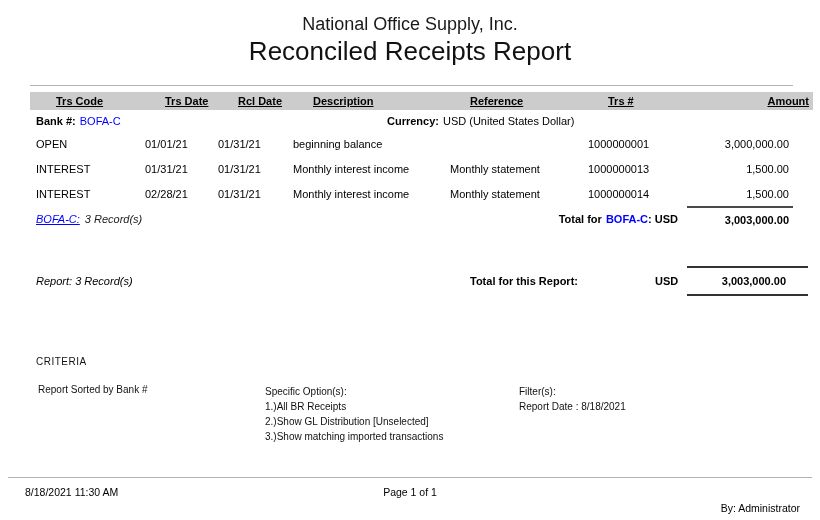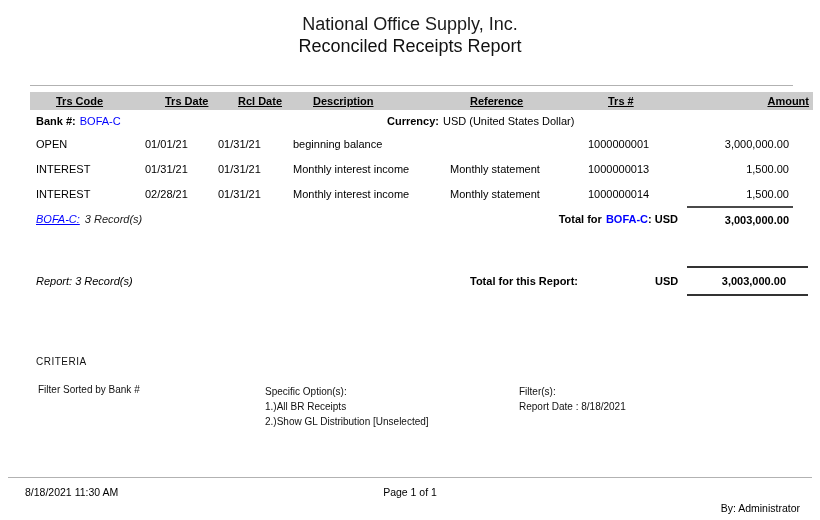--- a/index.html
+++ b/index.html
@@ -12,21 +12,21 @@
     color: #000;
     overflow: hidden;
   }
   
   .company {
     position: absolute; top: 14px; left: 0; width: 100%;
     text-align: center; font-size: 18px; color: #1a1a1a;
   }
   .title {
     position: absolute; top: 36px; left: 0; width: 100%;
-    text-align: center; font-size: 18px; color: #111;
+    text-align: center; font-size: 26px; color: #111;
   }
   
   .rule-top {
     position: absolute; left: 30px; top: 85px; width: 763px;
     border-top: 1px solid #b2b2b2;
   }
   .cols {
     display: grid;
     grid-template-columns: 115px 73px 75px 157px 115px 128px 100px;
     align-items: center;
@@ -167,25 +167,26 @@
 
   <div class="report-total">
     <div class="rt-records">Report: 3 Record(s)</div>
     <div class="rt-label">Total for this Report:</div>
     <div class="rt-cur">USD</div>
     <div class="rt-amount">3,003,000.00</div>
   </div>
 
   <div class="criteria">
     <div class="crit-heading">CRITERIA</div>
-    <div class="crit-sorted">Filter Sorted by Bank #</div>
+    <div class="crit-sorted">Report Sorted by Bank #</div>
     <div class="crit-options">
       <span class="crit-line">Specific Option(s):</span>
       <span class="crit-line">1.)All BR Receipts</span>
       <span class="crit-line">2.)Show GL Distribution [Unselected]</span>
+      <span class="crit-line">3.)Show matching imported transactions</span>
     </div>
     <div class="crit-filters">
       <span class="crit-line">Filter(s):</span>
       <span class="crit-line">Report Date : 8/18/2021</span>
     </div>
   </div>
 
   <div class="footer-rule"></div>
   <div class="footer">
     <div class="f-left">8/18/2021 11:30 AM</div>

